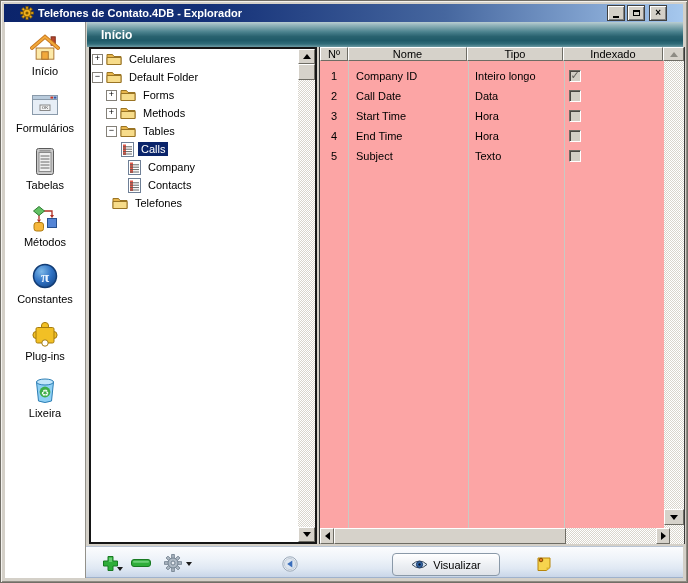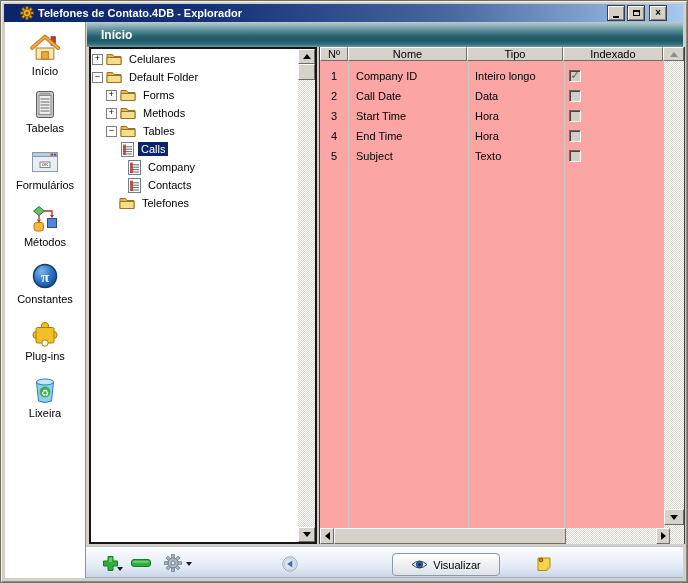--- a/index.html
+++ b/index.html
@@ -142,41 +142,41 @@
             <path d="M2 15 L16 3 L30 15" fill="none" stroke="#c87820" stroke-width="4" stroke-linecap="round"></path>
             <path d="M2 15 L16 3 L30 15" fill="none" stroke="#f2a93b" stroke-width="2.2" stroke-linecap="round"></path>
             <rect x="6.5" y="15" width="19" height="12" fill="#fce9a8" stroke="#a8702a"></rect>
             <rect x="12.5" y="19" width="7" height="8" fill="#f2a93b" stroke="#a8702a"></rect>
           </svg>
         </span>
         <span class="side-label">Início</span>
       </div>
       <div class="side-item">
         <span class="side-icon">
-          <svg width="26" height="30" viewBox="0 0 26 30">
-            <rect x="4.5" y="1.5" width="17" height="26" rx="2" fill="#c9c9c9" stroke="#5a5a5a"></rect>
-            <rect x="7" y="5.5" width="12" height="19" fill="#efefef" stroke="#8a8a8a"></rect>
-            <rect x="7.5" y="3" width="11" height="1.6" fill="#9a9a9a"></rect>
-            <path d="M8.5 9 h9 M8.5 12 h9 M8.5 15 h9 M8.5 18 h9 M8.5 21 h9" stroke="#6a6a6a" stroke-width="1" fill="none"></path>
-          </svg>
-        </span>
-        <span class="side-label">Tabelas</span>
-      </div>
-      <div class="side-item">
-        <span class="side-icon">
           <svg width="32" height="28" viewBox="0 0 32 28">
             <rect x="3.5" y="4.5" width="25" height="19" fill="#e7eef6" stroke="#8a9aaa"></rect>
             <rect x="3.5" y="4.5" width="25" height="4" fill="#b9cbdc" stroke="#8a9aaa"></rect>
             <rect x="21.5" y="5.6" width="2.6" height="2" fill="#cc3322"></rect>
             <rect x="24.8" y="5.6" width="2.6" height="2" fill="#3355aa"></rect>
             <rect x="11" y="14" width="10" height="5.5" fill="#f4f4f4" stroke="#888"></rect>
             <text x="16" y="18.4" font-size="4.4" text-anchor="middle" fill="#333" font-family="sans-serif">OK</text>
           </svg>
         </span>
         <span class="side-label">Formulários</span>
+      </div>
+      <div class="side-item">
+        <span class="side-icon">
+          <svg width="26" height="30" viewBox="0 0 26 30">
+            <rect x="4.5" y="1.5" width="17" height="26" rx="2" fill="#c9c9c9" stroke="#5a5a5a"></rect>
+            <rect x="7" y="5.5" width="12" height="19" fill="#efefef" stroke="#8a8a8a"></rect>
+            <rect x="7.5" y="3" width="11" height="1.6" fill="#9a9a9a"></rect>
+            <path d="M8.5 9 h9 M8.5 12 h9 M8.5 15 h9 M8.5 18 h9 M8.5 21 h9" stroke="#6a6a6a" stroke-width="1" fill="none"></path>
+          </svg>
+        </span>
+        <span class="side-label">Tabelas</span>
       </div>
       <div class="side-item">
         <span class="side-icon">
           <svg width="30" height="28" viewBox="0 0 30 28">
             <path d="M9 10 v4.5 M14 6 h8 v4" fill="none" stroke="#b03024" stroke-width="1.3"></path>
             <path d="M7 14.5 l2 3.2 2-3.2 z" fill="#b03024"></path>
             <path d="M20 10 l2 3.2 2-3.2 z" fill="#b03024"></path>
             <path d="M9 1.5 L14.5 6 L9 10.5 L3.5 6 Z" fill="#63c064" stroke="#2e7d32"></path>
             <rect x="4" y="17.5" width="9.5" height="8.5" rx="2.5" fill="#f6b73c" stroke="#b07c10"></rect>
             <rect x="17.5" y="13.5" width="9" height="9" fill="#5585d6" stroke="#27508f"></rect>
@@ -309,21 +309,21 @@
           <span class="tree-spacer" style="width: 8px;"></span>
           <span class="tree-icon">
             <svg width="13" height="15" viewBox="0 0 13 15">
               <rect x="0.5" y="0.5" width="12" height="14" fill="#fff" stroke="#6e7f96"></rect>
               <rect x="2" y="2.5" width="3" height="10.5" fill="#e2594a"></rect>
               <path d="M2 4.8 h9 M2 7.2 h9 M2 9.6 h9 M2 12 h9" stroke="#555" stroke-width="0.9" fill="none"></path>
             </svg>
           </span>
           <span class="tree-label">Contacts</span>
         </div>
-        <div class="tree-row" style="padding-left: 15px;">
+        <div class="tree-row" style="padding-left: 8px;">
           <span class="tree-spacer" style="width: 13px;"></span>
           <span class="tree-icon">
             <svg width="16" height="14" viewBox="0 0 16 14">
               <path d="M1 2.5 h5.5 l1.5 2 h7 v8 h-14 z" fill="#e8b64c" stroke="#9a7424"></path>
               <path d="M1 5.5 h14 v7 h-14 z" fill="#f7dc8a" stroke="#9a7424"></path>
             </svg>
           </span>
           <span class="tree-label">Telefones</span>
         </div>
       </div>

